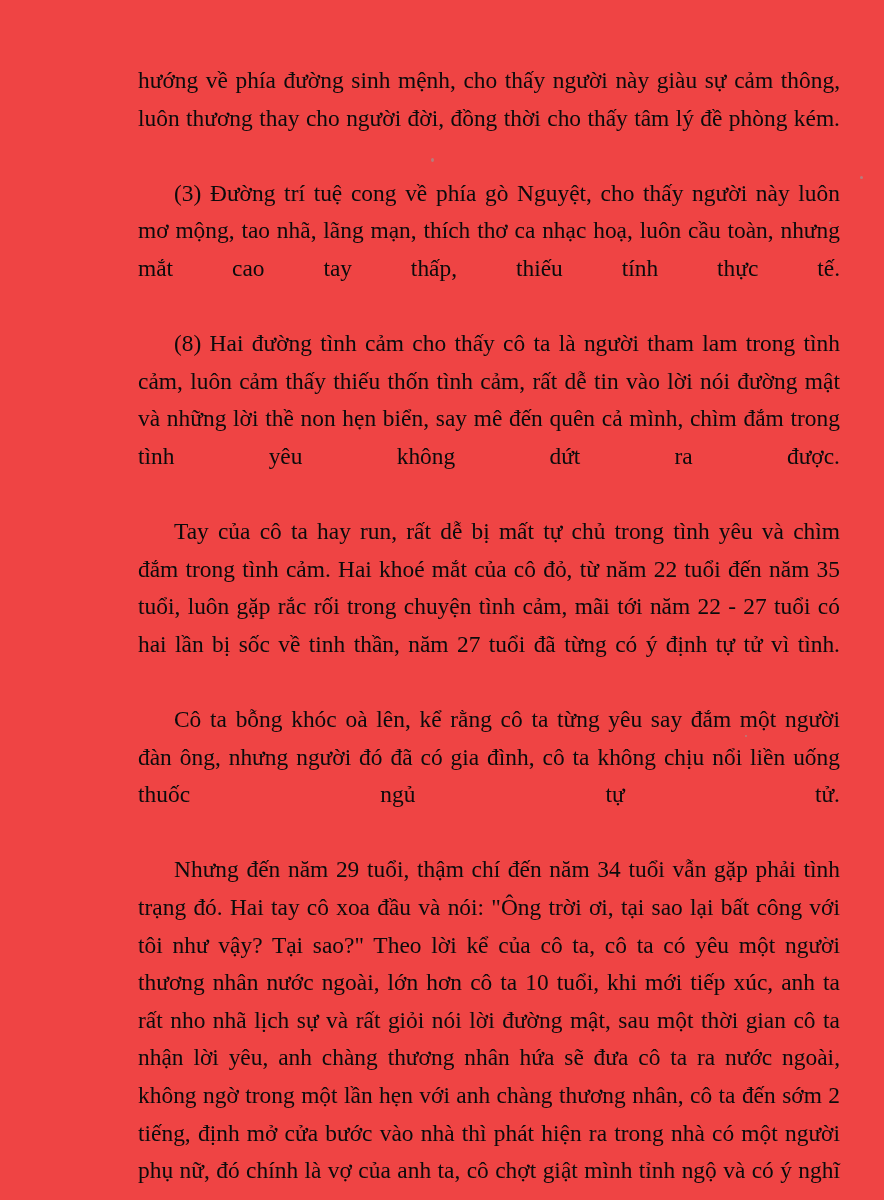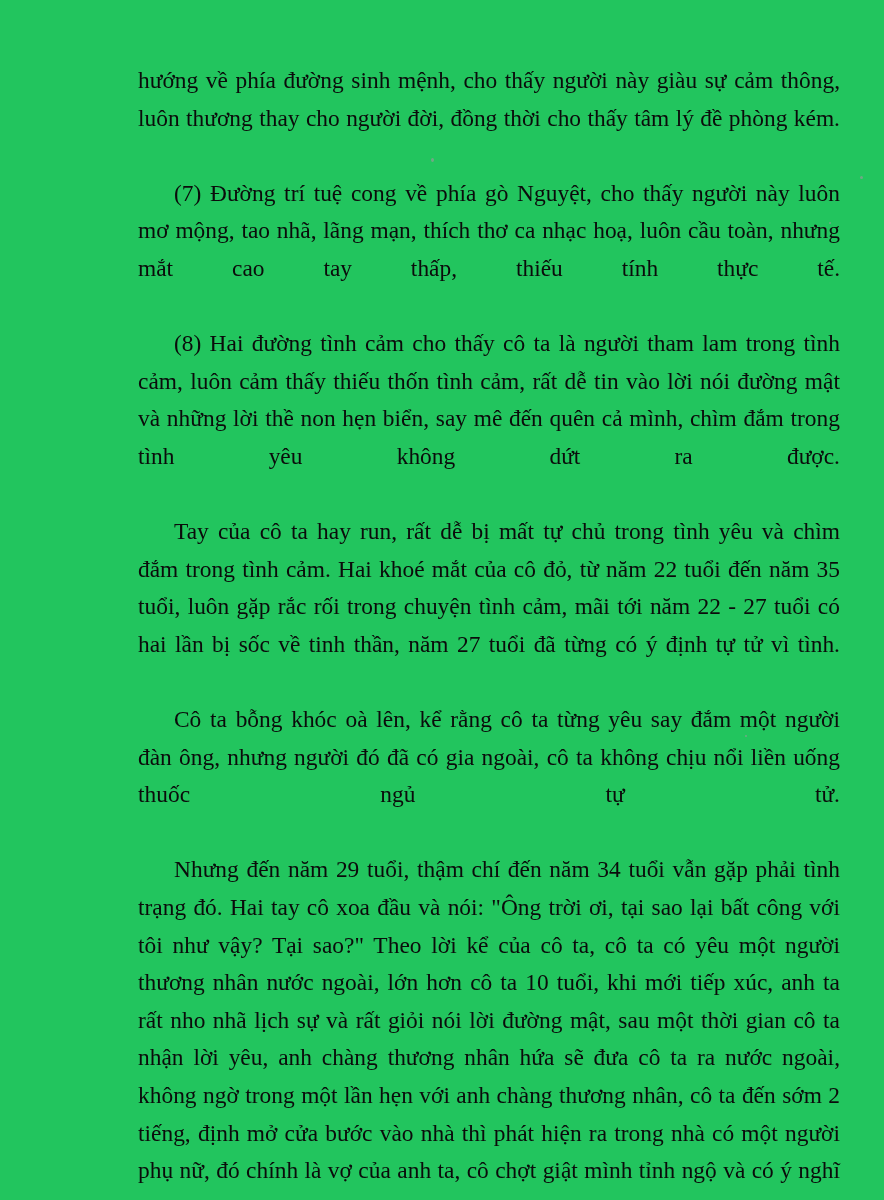--- a/index.html
+++ b/index.html
@@ -16,21 +16,21 @@
     color: #000000;
     -webkit-font-smoothing: none;
   }
 
   .page {
     position: absolute;
     left: 0;
     top: 0;
     width: 884px;
     height: 1200px;
-    background: #22c55e;
+    background: #ef4444;
   }
 
   .text-block {
     position: absolute;
     left: 138px;
     top: 62px;
     width: 702px;
   }
 
   .para {
@@ -75,24 +75,24 @@
     opacity: 0.65;
   }
 </style>
 </head>
 <body>
 
 <div class="page">
 
   <div class="text-block">
     <p class="para no-indent">hướng về phía đường sinh mệnh, cho thấy người này giàu sự cảm thông, luôn thương thay cho người đời, đồng thời cho thấy tâm lý đề phòng kém.</p>
-    <p class="para">(7) Đường trí tuệ cong về phía gò Nguyệt, cho thấy người này luôn mơ mộng, tao nhã, lãng mạn, thích thơ ca nhạc hoạ, luôn cầu toàn, nhưng mắt cao tay thấp, thiếu tính thực tế.</p>
+    <p class="para">(3) Đường trí tuệ cong về phía gò Nguyệt, cho thấy người này luôn mơ mộng, tao nhã, lãng mạn, thích thơ ca nhạc hoạ, luôn cầu toàn, nhưng mắt cao tay thấp, thiếu tính thực tế.</p>
     <p class="para">(8) Hai đường tình cảm cho thấy cô ta là người tham lam trong tình cảm, luôn cảm thấy thiếu thốn tình cảm, rất dễ tin vào lời nói đường mật và những lời thề non hẹn biển, say mê đến quên cả mình, chìm đắm trong tình yêu không dứt ra được.</p>
     <p class="para">Tay của cô ta hay run, rất dễ bị mất tự chủ trong tình yêu và chìm đắm trong tình cảm. Hai khoé mắt của cô đỏ, từ năm 22 tuổi đến năm 35 tuổi, luôn gặp rắc rối trong chuyện tình cảm, mãi tới năm 22 - 27 tuổi có hai lần bị sốc về tinh thần, năm 27 tuổi đã từng có ý định tự tử vì tình.</p>
-    <p class="para">Cô ta bỗng khóc oà lên, kể rằng cô ta từng yêu say đắm một người đàn ông, nhưng người đó đã có gia ngoài, cô ta không chịu nổi liền uống thuốc ngủ tự tử.</p>
+    <p class="para">Cô ta bỗng khóc oà lên, kể rằng cô ta từng yêu say đắm một người đàn ông, nhưng người đó đã có gia đình, cô ta không chịu nổi liền uống thuốc ngủ tự tử.</p>
     <p class="para">Nhưng đến năm 29 tuổi, thậm chí đến năm 34 tuổi vẫn gặp phải tình trạng đó. Hai tay cô xoa đầu và nói: "Ông trời ơi, tại sao lại bất công với tôi như vậy? Tại sao?" Theo lời kể của cô ta, cô ta có yêu một người thương nhân nước ngoài, lớn hơn cô ta 10 tuổi, khi mới tiếp xúc, anh ta rất nho nhã lịch sự và rất giỏi nói lời đường mật, sau một thời gian cô ta nhận lời yêu, anh chàng thương nhân hứa sẽ đưa cô ta ra nước ngoài, không ngờ trong một lần hẹn với anh chàng thương nhân, cô ta đến sớm 2 tiếng, định mở cửa bước vào nhà thì phát hiện ra trong nhà có một người phụ nữ, đó chính là vợ của anh ta, cô chợt giật mình tỉnh ngộ và có ý nghĩ tự tử.</p>
 
   </div>
 
   <div class="page-number">336</div>
 
   <div class="speck" style="left:431px; top:158px; width:3px; height:4px;"></div>
   <div class="speck" style="left:860px; top:176px; width:3px; height:3px;"></div>
   <div class="speck" style="left:829px; top:222px; width:2px; height:2px;"></div>
   <div class="speck" style="left:614px; top:948px; width:2px; height:3px;"></div>

